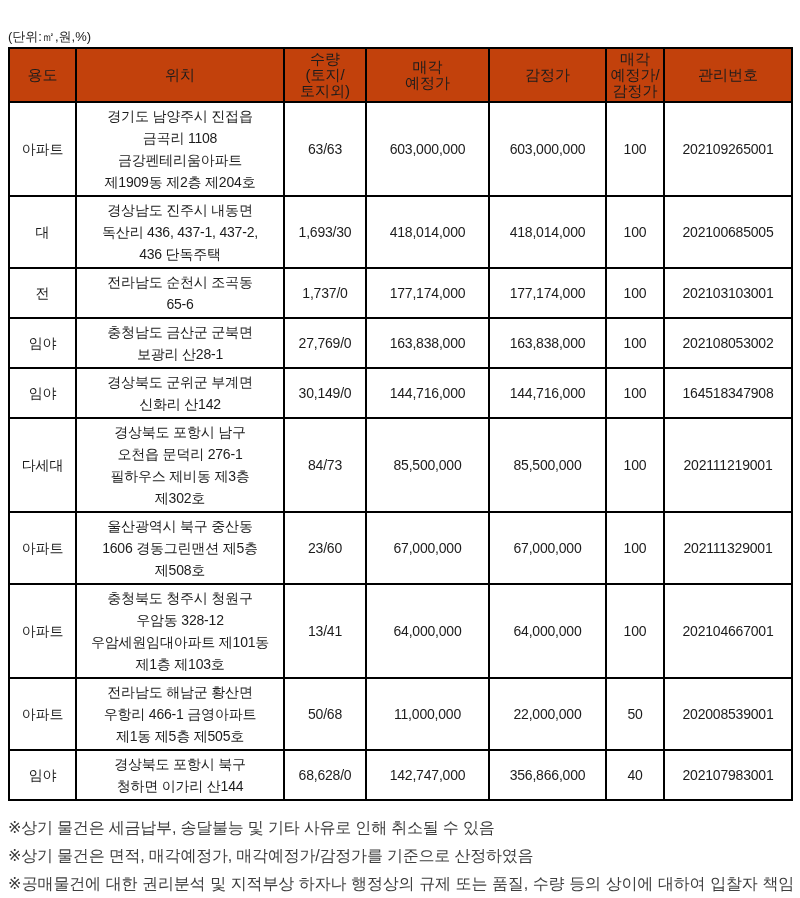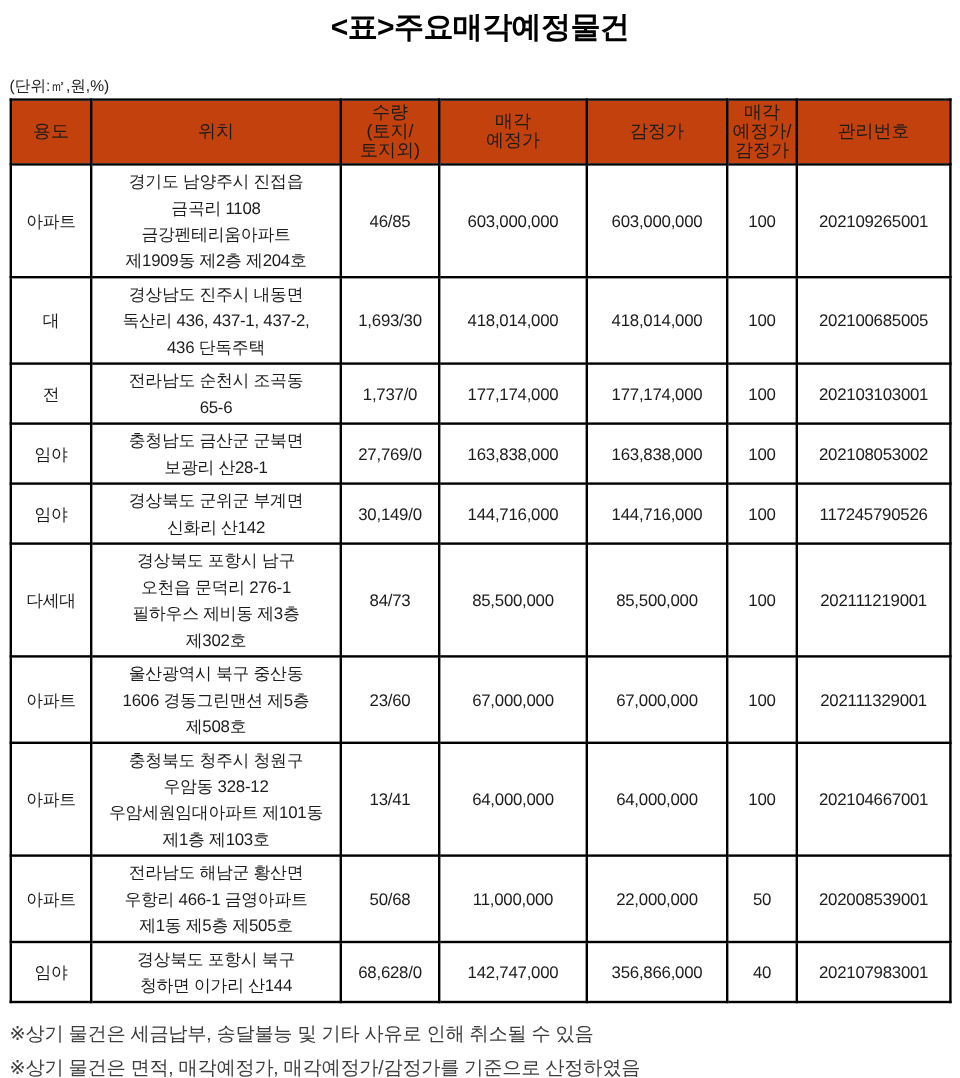--- a/index.html
+++ b/index.html
@@ -69,21 +69,20 @@
     text-align: justify;
     padding-left: 14px;
     text-indent: -14px;
   }
 </style>
 </head>
 <body>
 
 <div class="page">
 
-  <div class="title">&lt;표&gt;주요매각예정물건</div>
 
   <div class="unit-label">(단위:㎡,원,%)</div>
 
   <table class="auction">
     <colgroup>
       <col style="width:67px">
         <col style="width:208px">
         <col style="width:82px">
       <col style="width:123px">
         <col style="width:117px">
@@ -106,21 +105,21 @@
         <th class="multiline">관리번호</th>
       </tr>
     </thead>
     <tbody>
       <tr>
         <td>아파트</td>
         <td class="multiline">경기도 남양주시 진접읍
 금곡리 1108
 금강펜테리움아파트
 제1909동 제2층 제204호</td>
-        <td>46/85</td>
+        <td>63/63</td>
         <td>603,000,000</td>
         <td>603,000,000</td>
         <td>100</td>
         <td>202109265001</td>
       </tr>
       <tr>
         <td>대</td>
         <td class="multiline">경상남도 진주시 내동면
 독산리 436, 437-1, 437-2,
 436 단독주택</td>
@@ -151,21 +150,21 @@
         <td>202108053002</td>
       </tr>
       <tr>
         <td>임야</td>
         <td class="multiline">경상북도 군위군 부계면
 신화리 산142</td>
         <td>30,149/0</td>
         <td>144,716,000</td>
         <td>144,716,000</td>
         <td>100</td>
-        <td>117245790526</td>
+        <td>164518347908</td>
       </tr>
       <tr>
         <td>다세대</td>
         <td class="multiline">경상북도 포항시 남구
 오천읍 문덕리 276-1
 필하우스 제비동 제3층
 제302호</td>
         <td>84/73</td>
         <td>85,500,000</td>
         <td>85,500,000</td>

